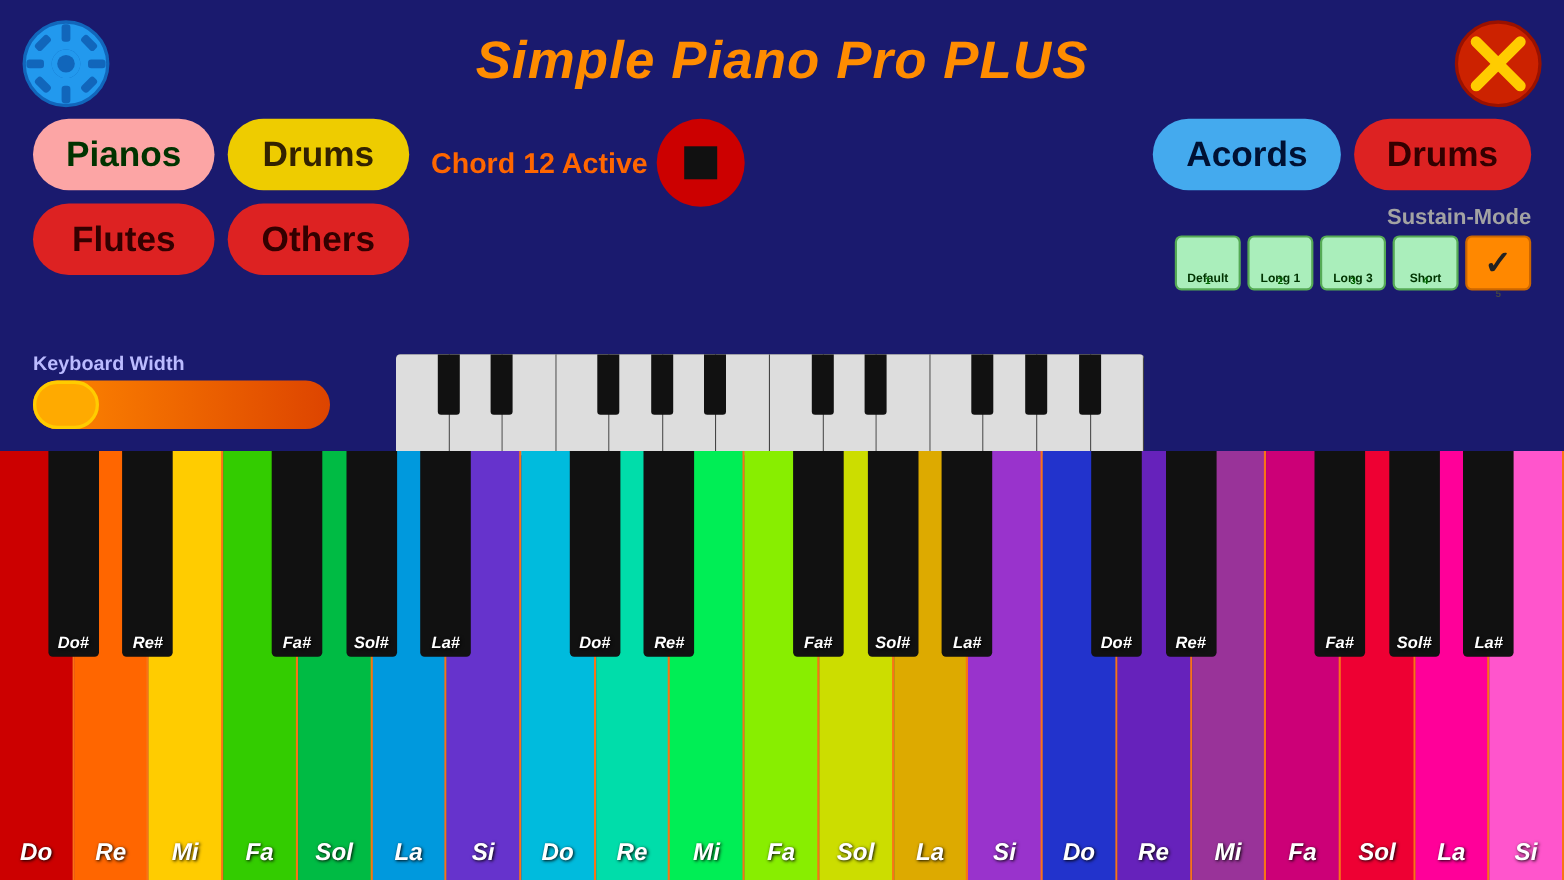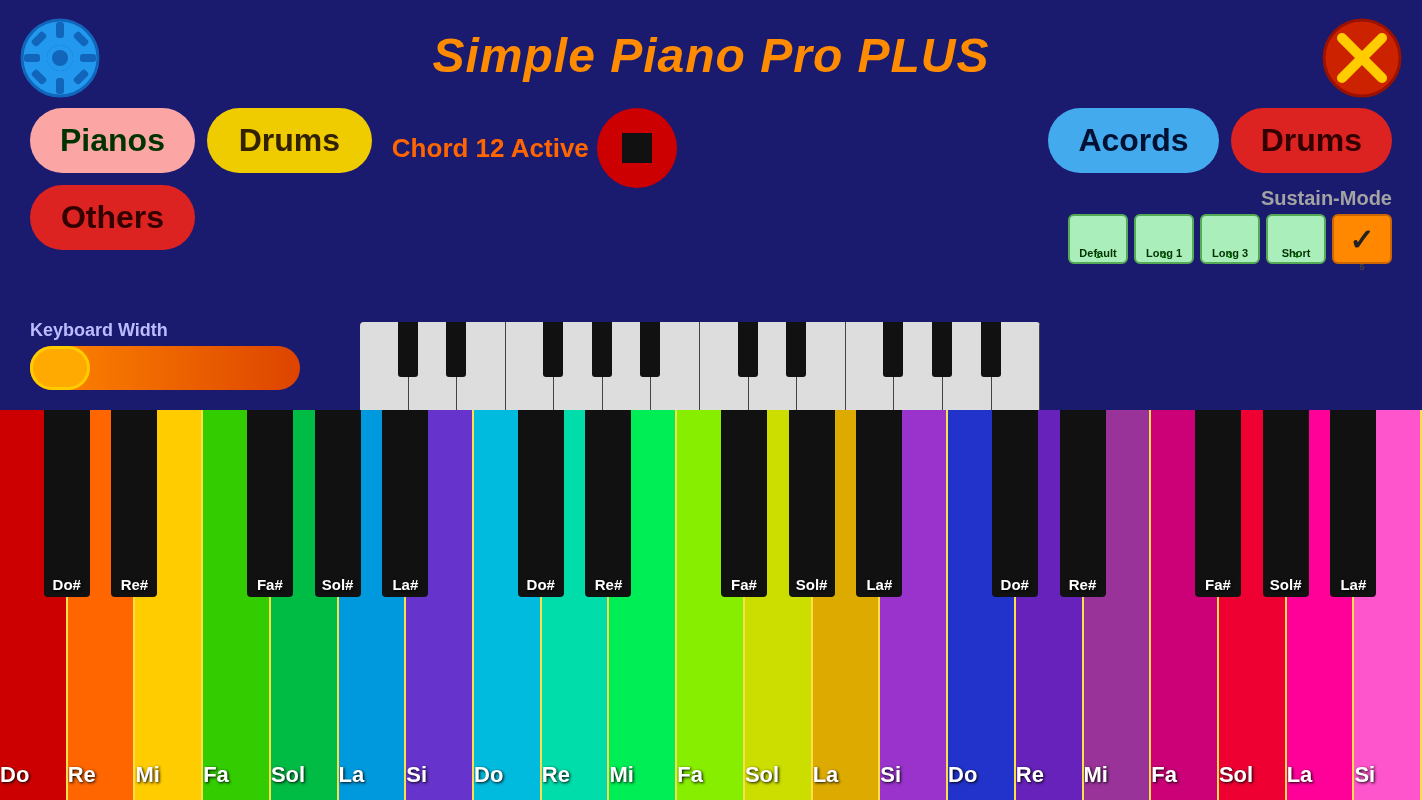--- a/index.html
+++ b/index.html
@@ -209,30 +209,32 @@
       bottom: 0;
       left: 0;
       right: 0;
       height: 390px;
       display: flex;
     }
 
     .white-key {
       flex: 1;
       height: 100%;
-      border-right: 2px solid #fde047;
+      border-right: 2px solid #f97316;
       position: relative;
       display: flex;
       align-items: flex-end;
+      justify-content: center;
       padding-bottom: 12px;
       cursor: pointer;
       font-size: 22px;
       font-weight: bold;
       color: #fff;
       text-shadow: 1px 1px 3px #000;
+      font-style: italic;
     }
 
     
     .key-do    { background: #cc0000; }
     .key-re    { background: #ff6600; }
     .key-mi    { background: #ffcc00; }
     .key-fa    { background: #33cc00; }
     .key-sol   { background: #00bb44; }
     .key-la    { background: #0099dd; }
     .key-si    { background: #6633cc; }
@@ -272,20 +274,21 @@
     <line x1="20" y1="20" x2="60" y2="60" stroke="#ffcc00" stroke-width="10" stroke-linecap="round"></line>
     <line x1="60" y1="20" x2="20" y2="60" stroke="#ffcc00" stroke-width="10" stroke-linecap="round"></line>
   </svg>
 </button>
 
 <div id="controls" style="display:flex;align-items:flex-start;padding:10px 30px;gap:20px;position:relative;">
 
   <div id="instrument-buttons" style="display:grid;grid-template-columns:1fr 1fr;gap:12px;margin-top:5px;">
     <button class="inst-btn btn-pianos">Pianos</button>
     <button class="inst-btn btn-bells">Drums</button>
+    <button class="inst-btn btn-flutes">Flutes</button>
     <button class="inst-btn btn-others">Others</button>
   </div>
 
   <div id="center-section" style="flex:1;display:flex;flex-direction:row;align-items:center;gap:8px;margin-top:5px;">
     <span style="color:#ff6600;font-size:26px;font-weight:bold;">Chord 12 Active</span>
     <button id="stop-btn" style="width:80px;height:80px;background:#cc0000;border-radius:50%;border:none;cursor:pointer;display:flex;align-items:center;justify-content:center;">
       <div class="stop-square" style="width:30px;height:30px;background:#111;"></div>
     </button>
   </div>
 

